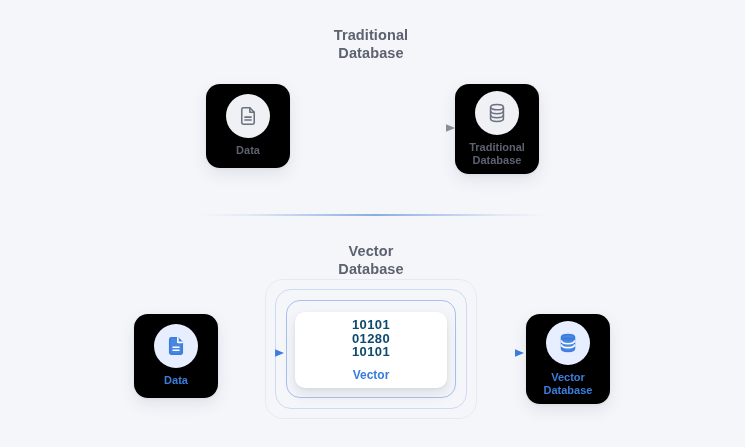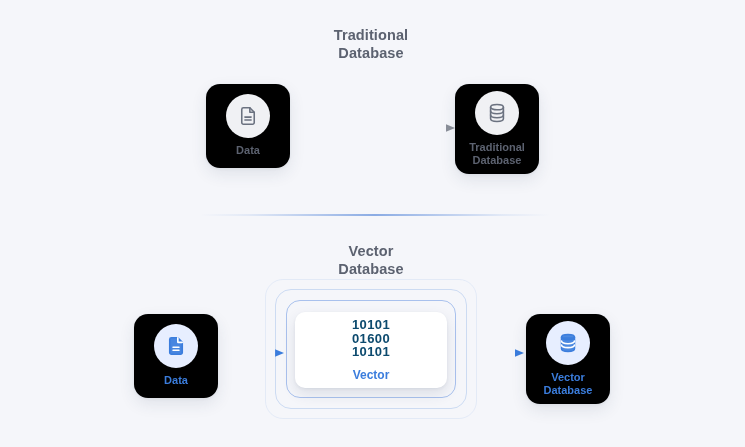--- a/index.html
+++ b/index.html
@@ -219,21 +219,21 @@
   </svg>
 
   <div class="rings">
     <div class="ring ring-1"></div>
     <div class="ring ring-2"></div>
     <div class="ring ring-3"></div>
   </div>
 
   <div id="card-vector">
     <div class="bits">10101</div>
-    <div class="bits">01600</div>
+    <div class="bits">01280</div>
     <div class="bits">10101</div>
     <div class="vector-word">Vector</div>
   </div>
 
   <svg class="arrow" id="arrow-right" viewBox="0 0 56 10" preserveAspectRatio="none">
     <defs>
       <linearGradient id="gradBlueB" x1="0" y1="0" x2="1" y2="0">
         <stop offset="0%" stop-color="#aac6ef"></stop>
         <stop offset="100%" stop-color="#3b7ddd"></stop>
       </linearGradient>

